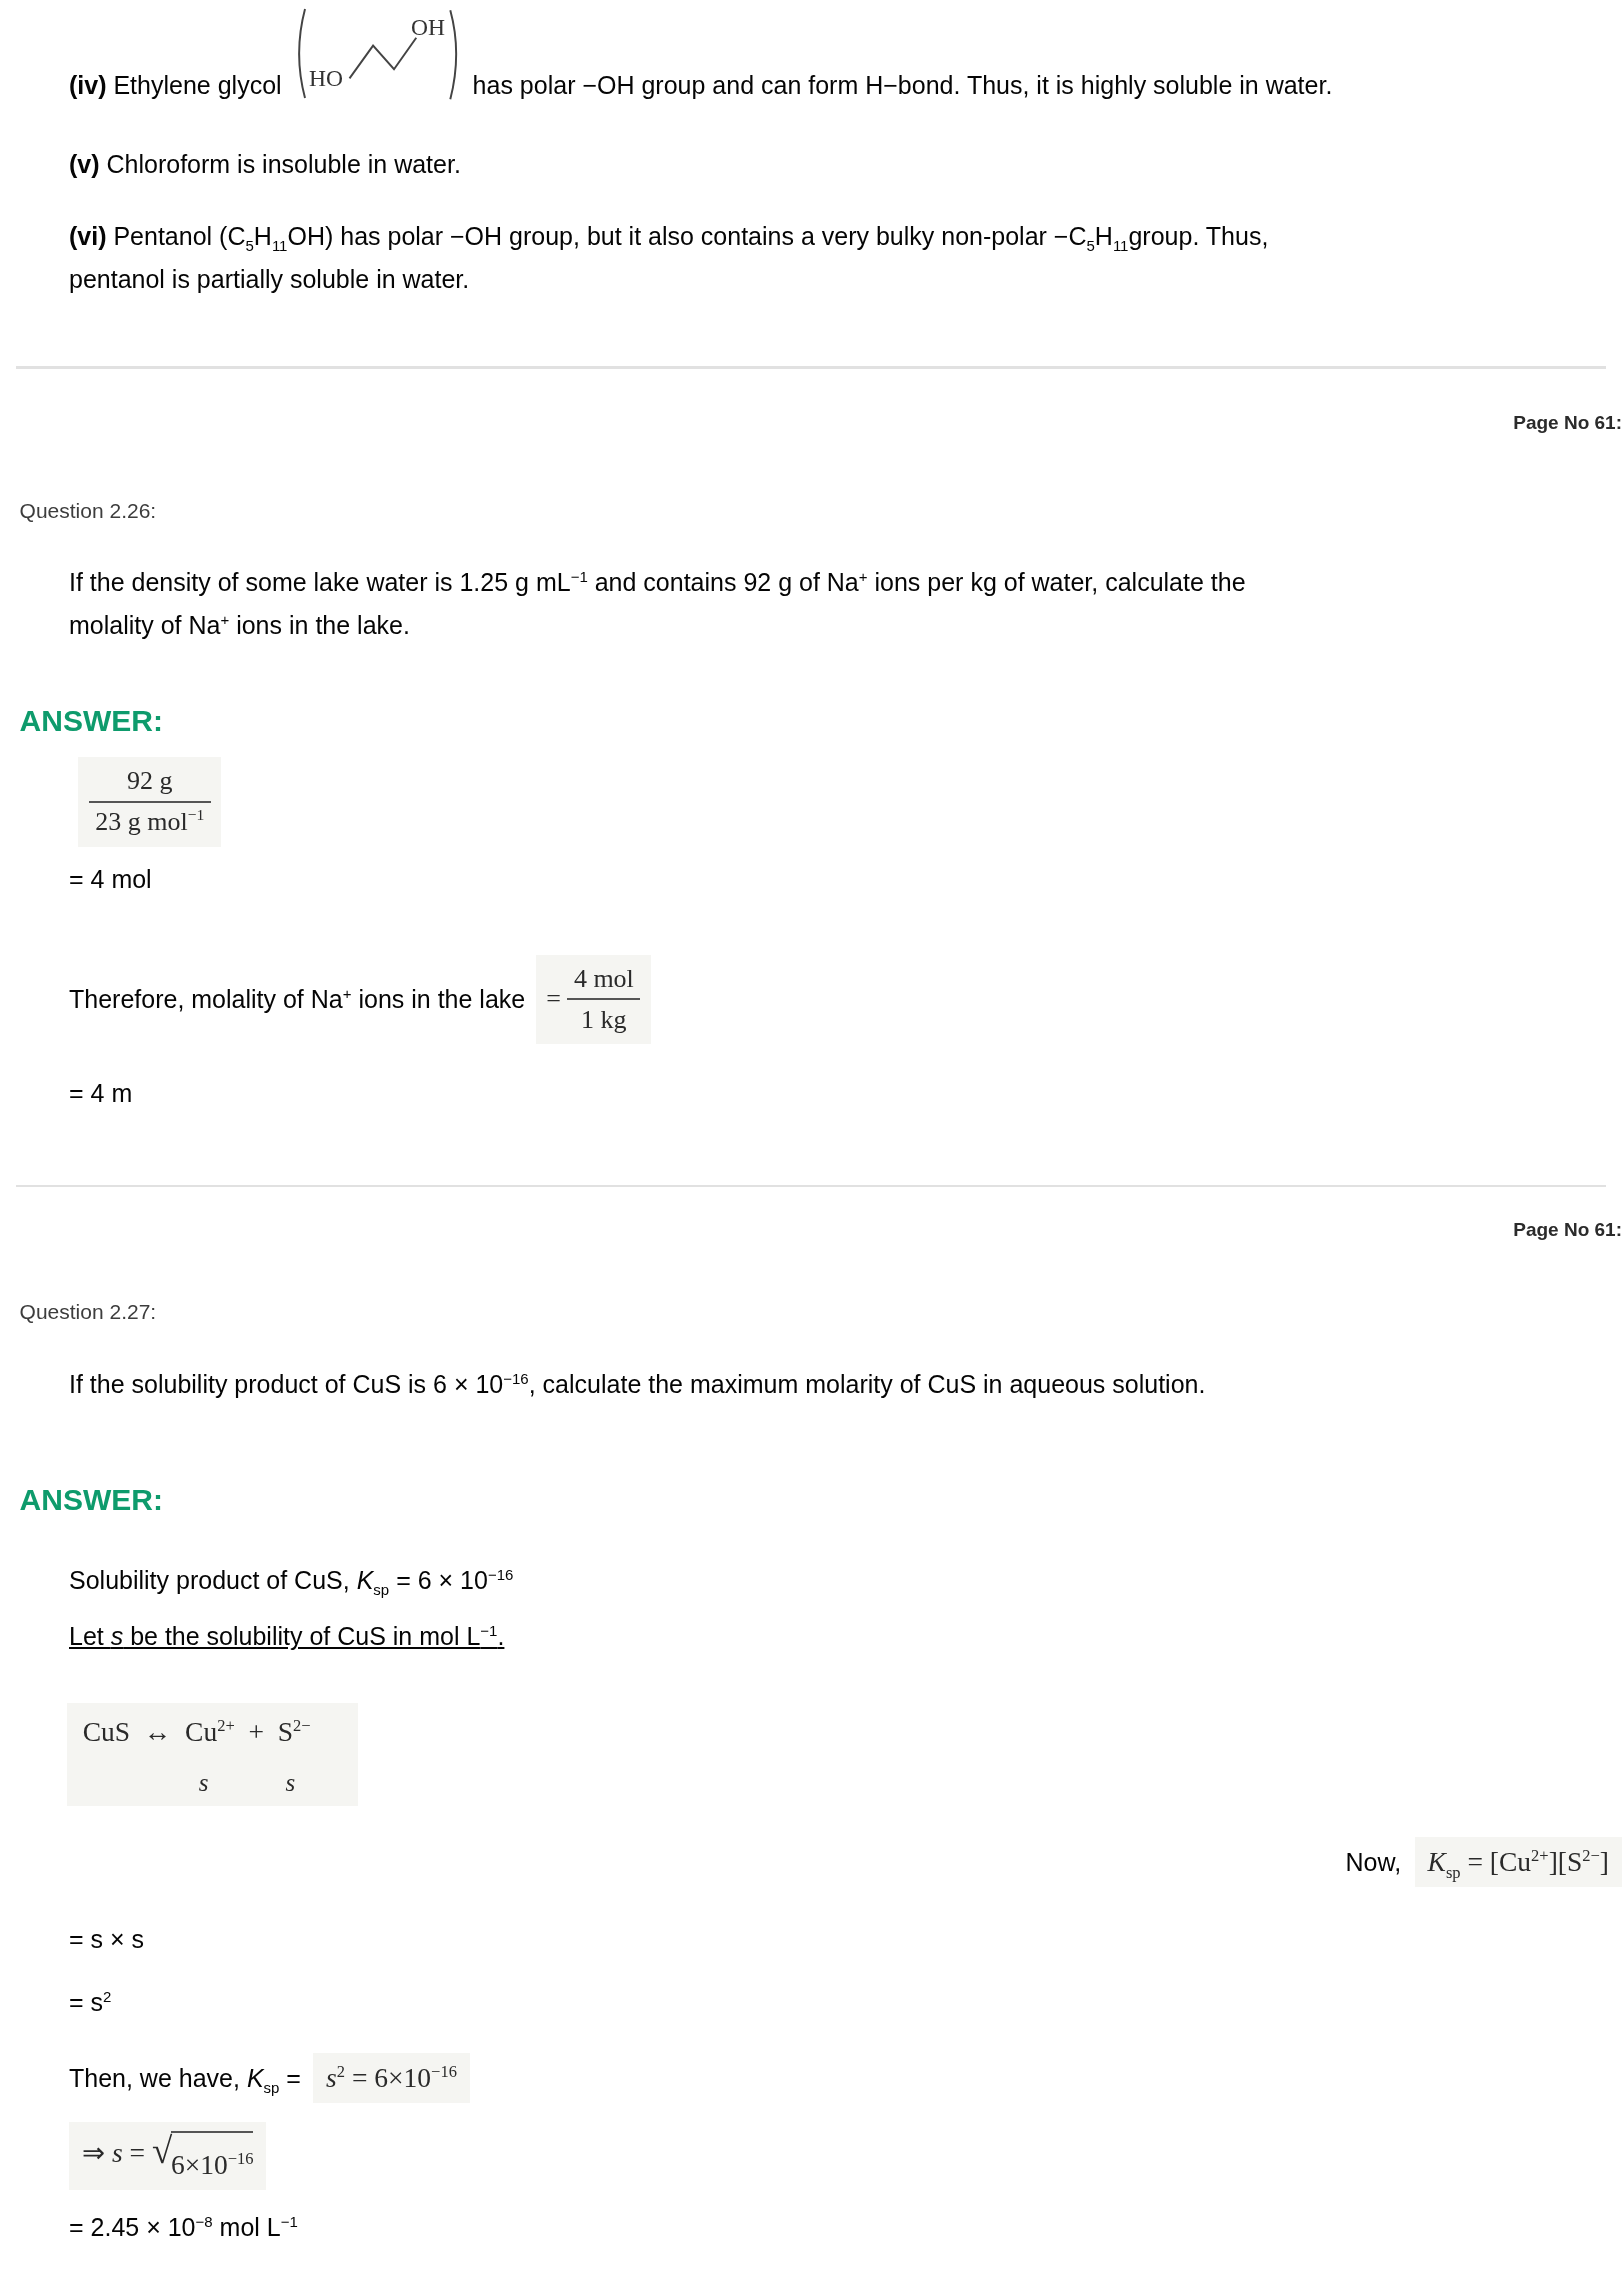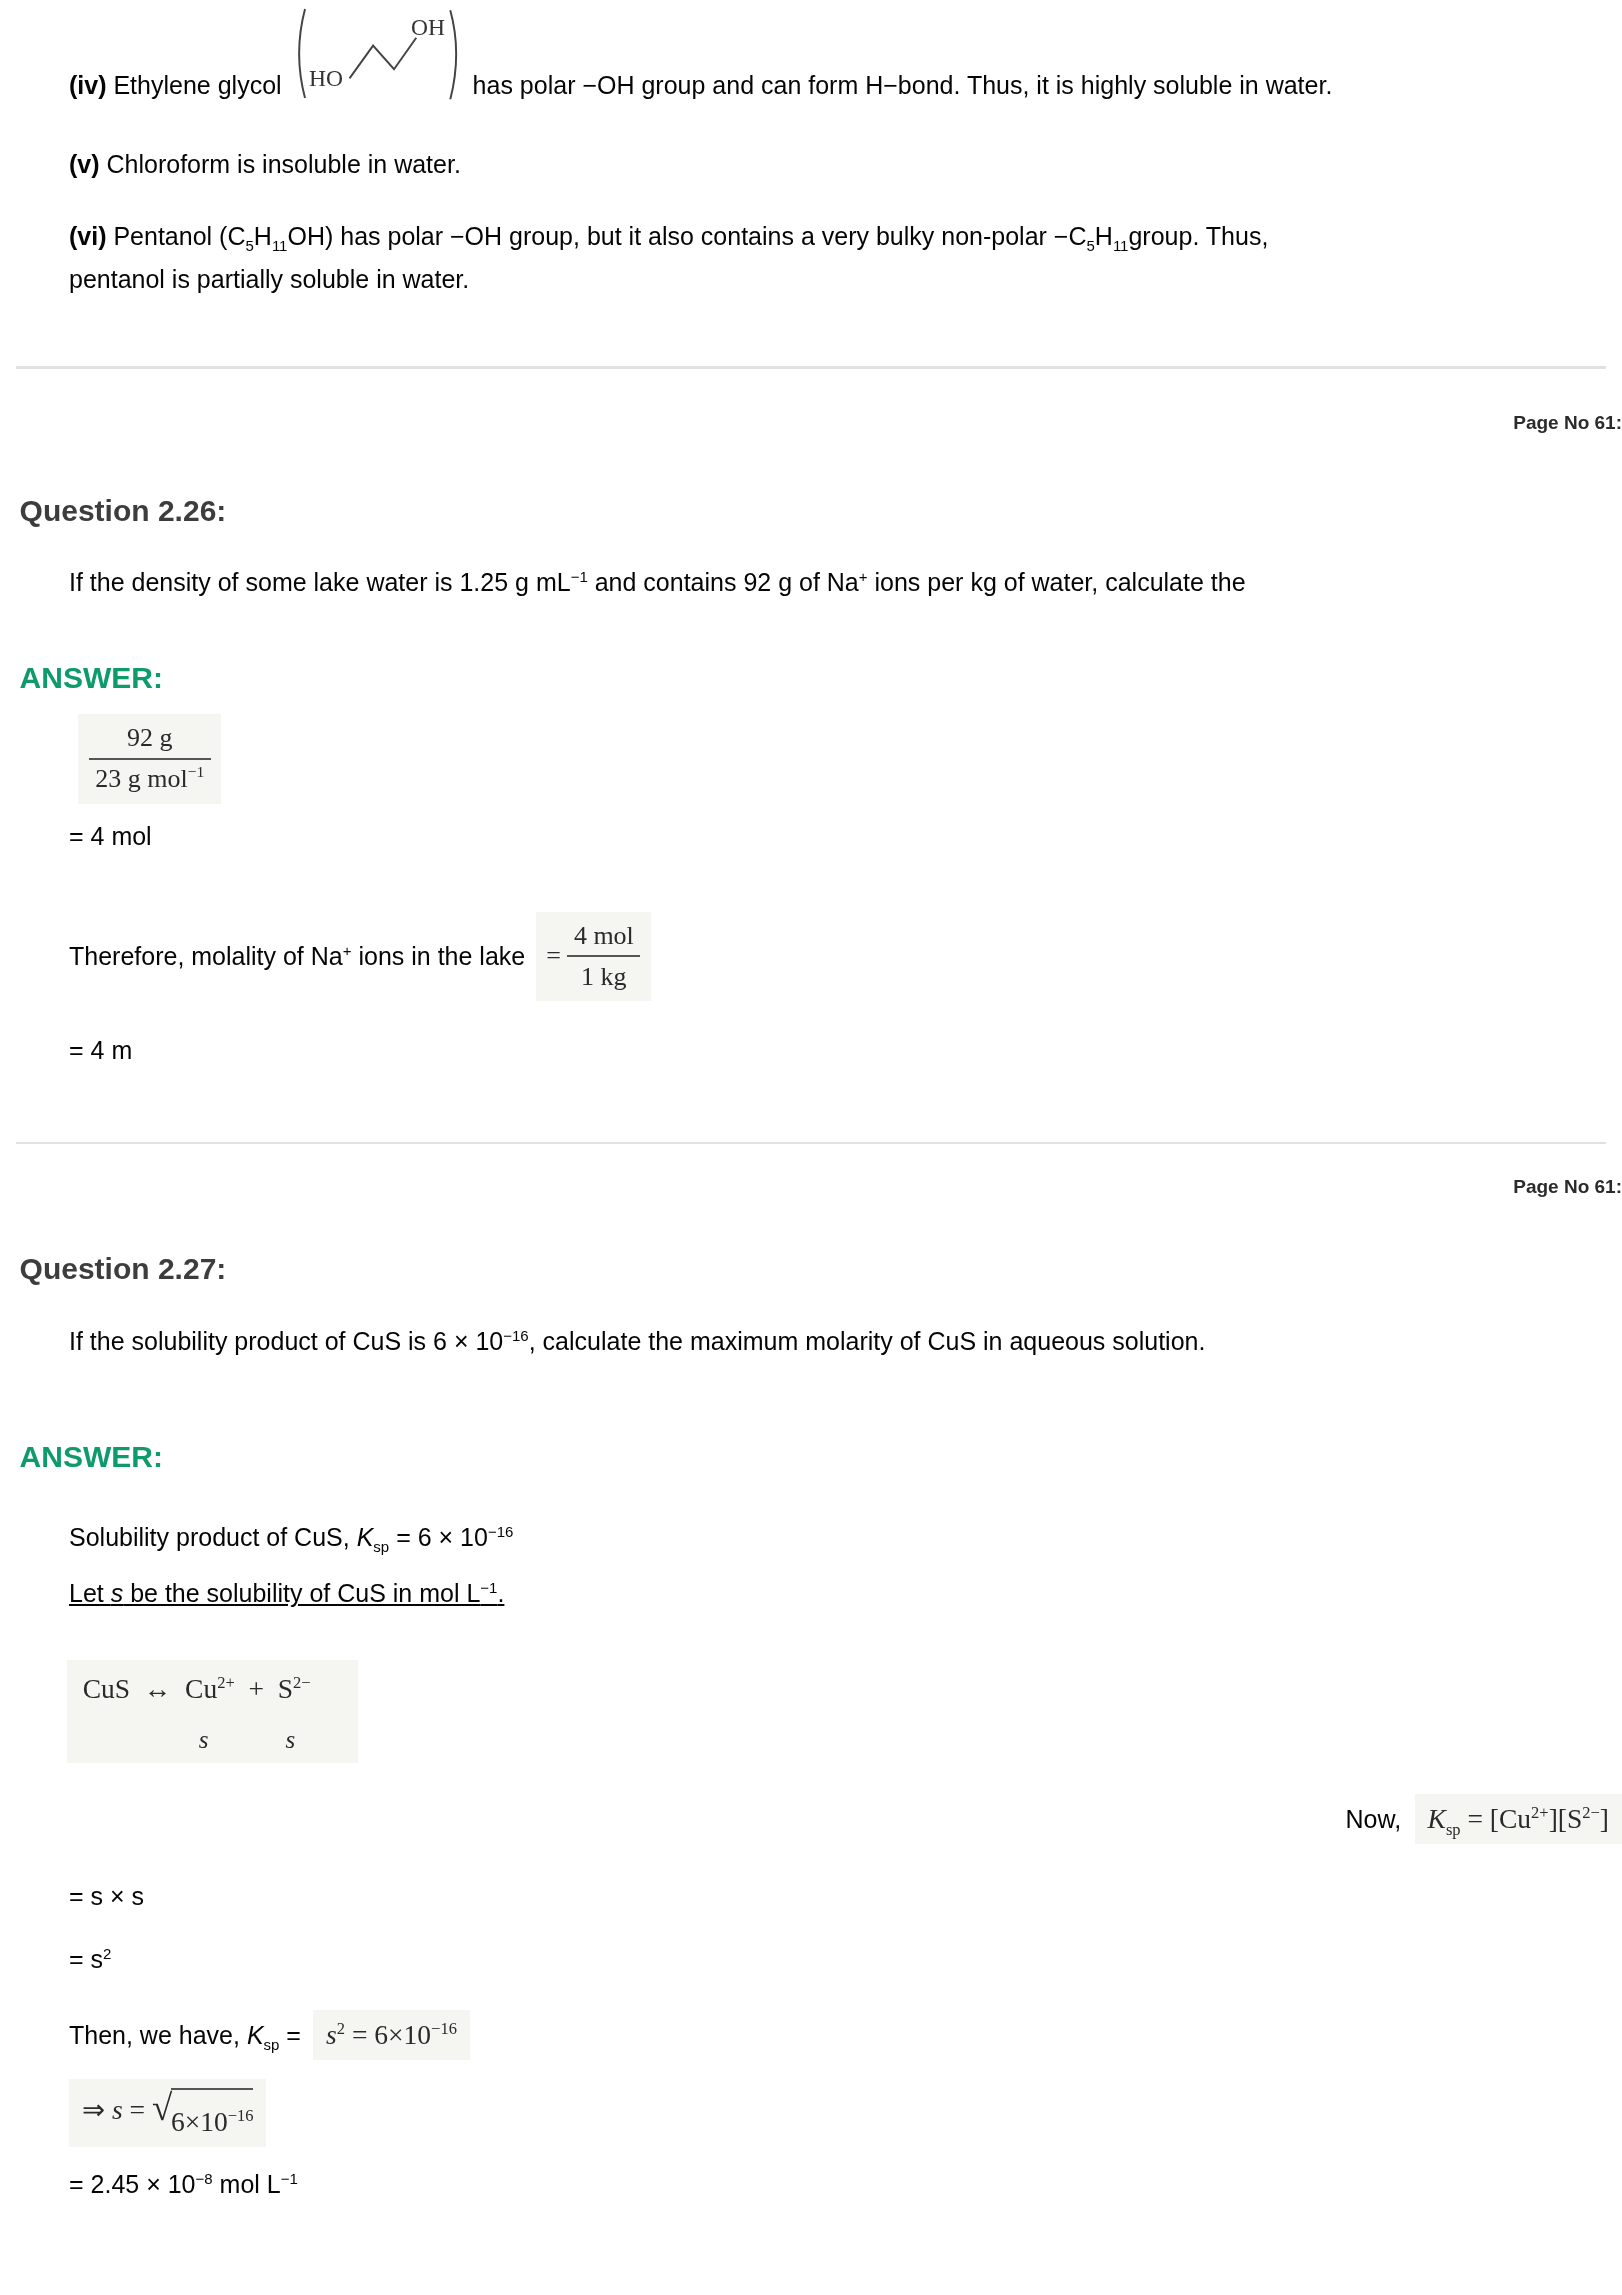--- a/index.html
+++ b/index.html
@@ -20,21 +20,21 @@
   .body-indent{margin-left:69px;}
   .head-indent{margin-left:19.6px;}
   .para{font-size:25px;line-height:43px;color:#050505;}
   .seg{white-space:pre-wrap;}
   .seg-b{font-weight:bold;}
   .seg-i{font-style:italic;}
   .seg-sup{vertical-align:super;font-size:60%;line-height:0;}
   .seg-sub{vertical-align:sub;font-size:60%;line-height:0;}
   .divider{height:2.6px;background:var(--divider);margin-left:16.4px;margin-right:16.4px;}
   .page-no{font-size:19px;font-weight:bold;color:var(--pageno-gray);text-align:right;line-height:33px;}
-  .q-label{font-size:30px;font-weight:bold;color:var(--heading-gray);line-height:35px;}
+  .q-label{font-size:21px;font-weight:normal;color:var(--heading-gray);line-height:35px;}
   .answer-label{font-size:30px;font-weight:bold;color:var(--accent-green);line-height:35px;}
   
   .frac-wrap{display:inline-flex;align-items:center;background:var(--eq-bg);
     font-family:"Liberation Serif",serif;color:var(--eq-ink);font-size:26px;padding:7.9px 10.5px;}
   .frac{display:inline-flex;flex-direction:column;align-items:center;}
   .frac .num,.frac .den{padding:0 6.5px;line-height:1.25;}
   .frac .bar{align-self:stretch;height:2px;background:#555;margin:3.3px 0;}
   .frac-sign{margin-right:6.5px;}
   
   .eq-row{display:flex;align-items:center;}
@@ -80,20 +80,21 @@
   <div class="para body-indent"><span class="seg seg-b">(vi)</span><span class="seg seg-n"> Pentanol (C</span><span class="seg seg-sub">5</span><span class="seg seg-n">H</span><span class="seg seg-sub">11</span><span class="seg seg-n">OH) has polar −OH group, but it also contains a very bulky non-polar −C</span><span class="seg seg-sub">5</span><span class="seg seg-n">H</span><span class="seg seg-sub">11</span><span class="seg seg-n">group. Thus,</span></div>
   <div class="para body-indent"><span class="seg seg-n">pentanol is partially soluble in water.</span></div>
 </div>
 
 <div class="divider" style="margin-top:65px;"></div>
 
 <div class="page-no" style="margin-top:37px;">Page No 61:</div>
 <div class="q-label head-indent" style="margin-top:54px;">Question 2.26:</div>
 <div style="margin-top:33px;">
   <div class="para body-indent"><span class="seg seg-n">If the density of some lake water is 1.25 g mL</span><span class="seg seg-sup">−1</span><span class="seg seg-n"> and contains 92 g of Na</span><span class="seg seg-sup">+</span><span class="seg seg-n"> ions per kg of water, calculate the</span></div>
+  <div class="para body-indent"><span class="seg seg-n">molality of Na</span><span class="seg seg-sup">+</span><span class="seg seg-n"> ions in the lake.</span></div>
 </div>
 <div class="answer-label head-indent" style="margin-top:56px;">ANSWER:</div>
 
 <div class="eq-row body-indent" style="margin-top:19.6px;">
   <span class="frac-wrap" style="margin-left:9.2px;">
     <span class="frac">
       <span class="num">92 g</span>
       <span class="bar"></span>
       <span class="den"><span class="seg seg-n">23 g mol</span><span class="seg seg-sup">−1</span></span>
     </span>

